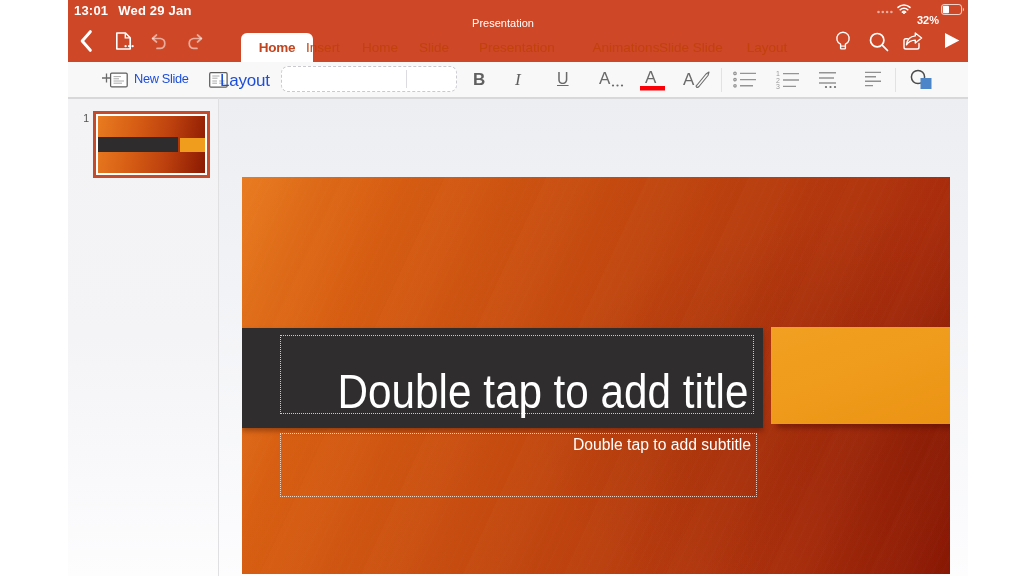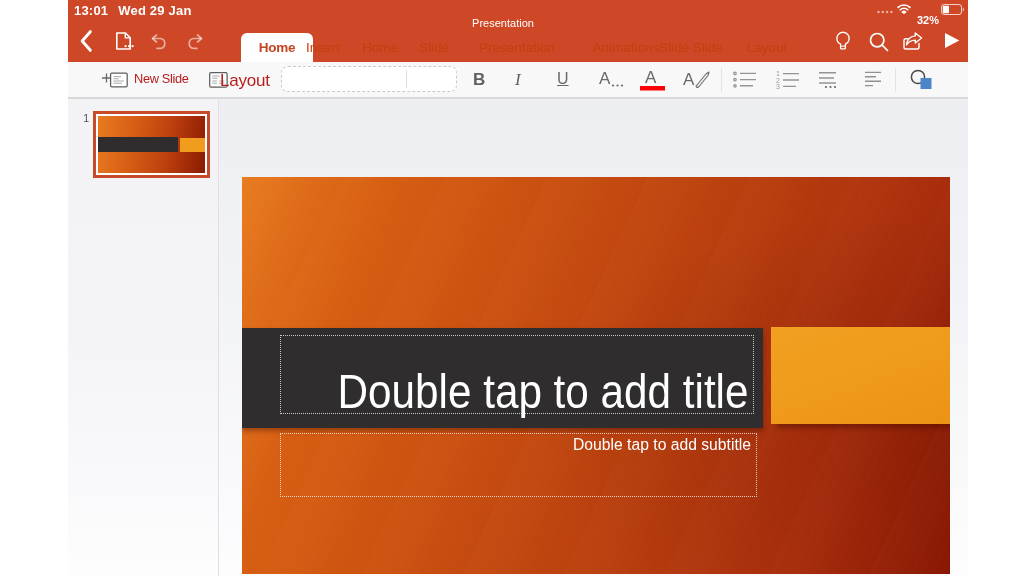--- a/index.html
+++ b/index.html
@@ -11,21 +11,21 @@
   .statusL .date { font-weight:700; margin-left:10px; }
   .presTitle { position:absolute; left:453px; top:17px; width:100px; text-align:center; font-size:11px; color:#ffffff; }
   .pct { position:absolute; left:917px; top:14px; font-size:11px; font-weight:700; color:#fff; }
 
   
   .hometab { position:absolute; left:241px; top:33px; width:72px; height:29px; background:#ffffff; border-radius:6px 6px 0 0; color:#C2451F; font-size:13.5px; font-weight:700; letter-spacing:-0.2px; text-align:center; line-height:29px; }
   .tab { position:absolute; top:34px; height:29px; color:#c2410c; font-size:13.5px; line-height:27px; text-align:center; }
 
   
   .toolbar { position:absolute; left:68px; top:62px; width:900px; height:36px; background:#F8F8F8; border-bottom:1px solid #D8D8DA; }
-  .tbtext { position:absolute; top:71px; font-size:13.5px; color:#b91c1c; letter-spacing:-0.2px; }
+  .tbtext { position:absolute; top:71px; font-size:13.5px; color:#1d4ed8; letter-spacing:-0.2px; }
   .combo { position:absolute; left:281px; top:66px; width:176px; height:26px; background:#fff; border:1px dashed #C9C9CE; border-radius:7px; }
   .combo .div { position:absolute; left:124px; top:3px; width:1px; height:18px; background:#DCDCE0; }
   .vdiv { position:absolute; top:68px; width:1px; height:24px; background:#E2E2E2; }
 
   .bold-b { position:absolute; left:473px; top:70px; font-size:17px; font-weight:700; color:#606060; }
   .ital-i { position:absolute; left:515px; top:70px; font-size:17px; font-style:italic; color:#606060; font-family:"Liberation Serif",serif; }
   .und-u { position:absolute; left:557px; top:70px; font-size:16px; color:#6A6A6A; text-decoration:underline; }
 
   
   .sidebar { position:absolute; left:68px; top:98px; width:150px; height:478px; background:linear-gradient(180deg,#F3F3F5 0%,#F4F4F6 50%,#F9F9FB 80%,#FDFDFE 100%); border-top:1px solid #D8D8DA; }

